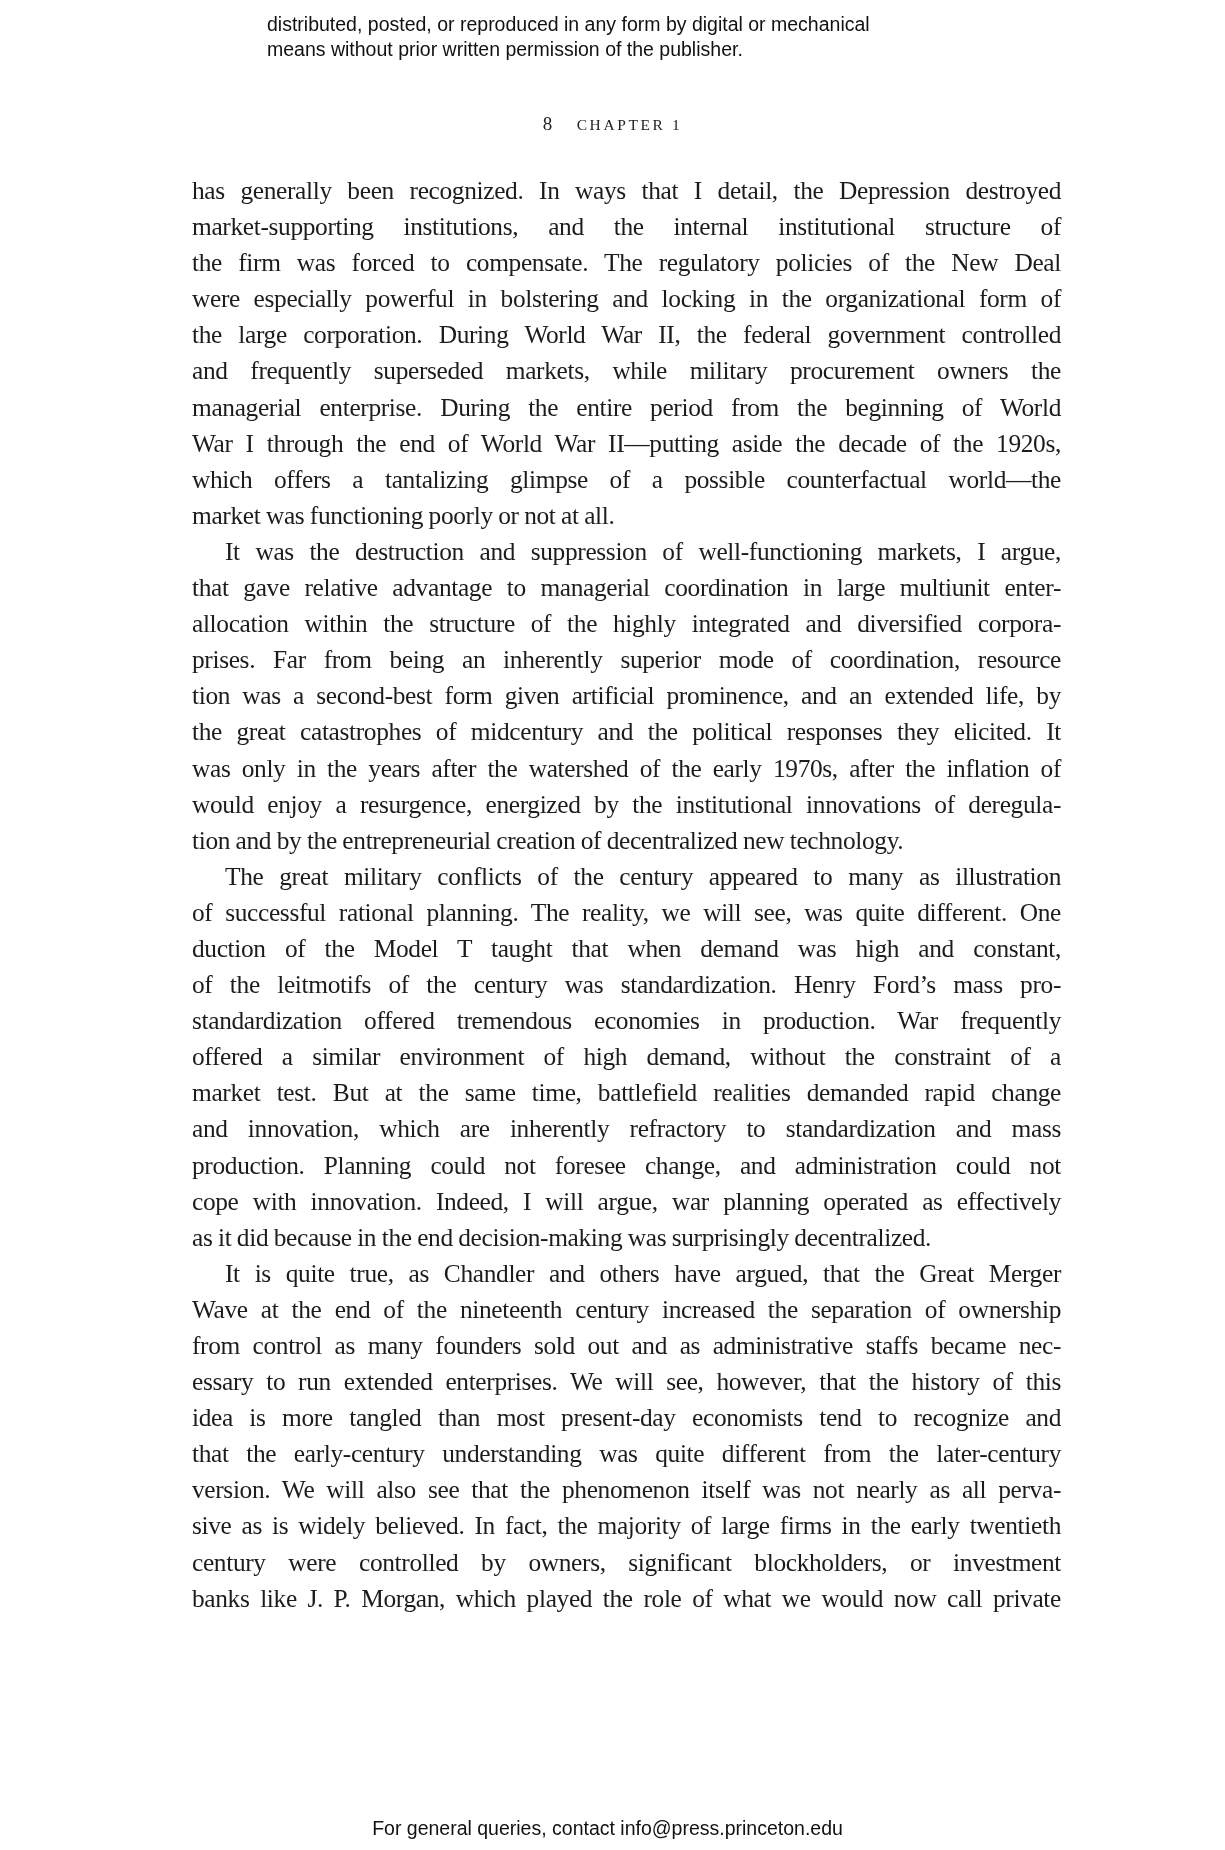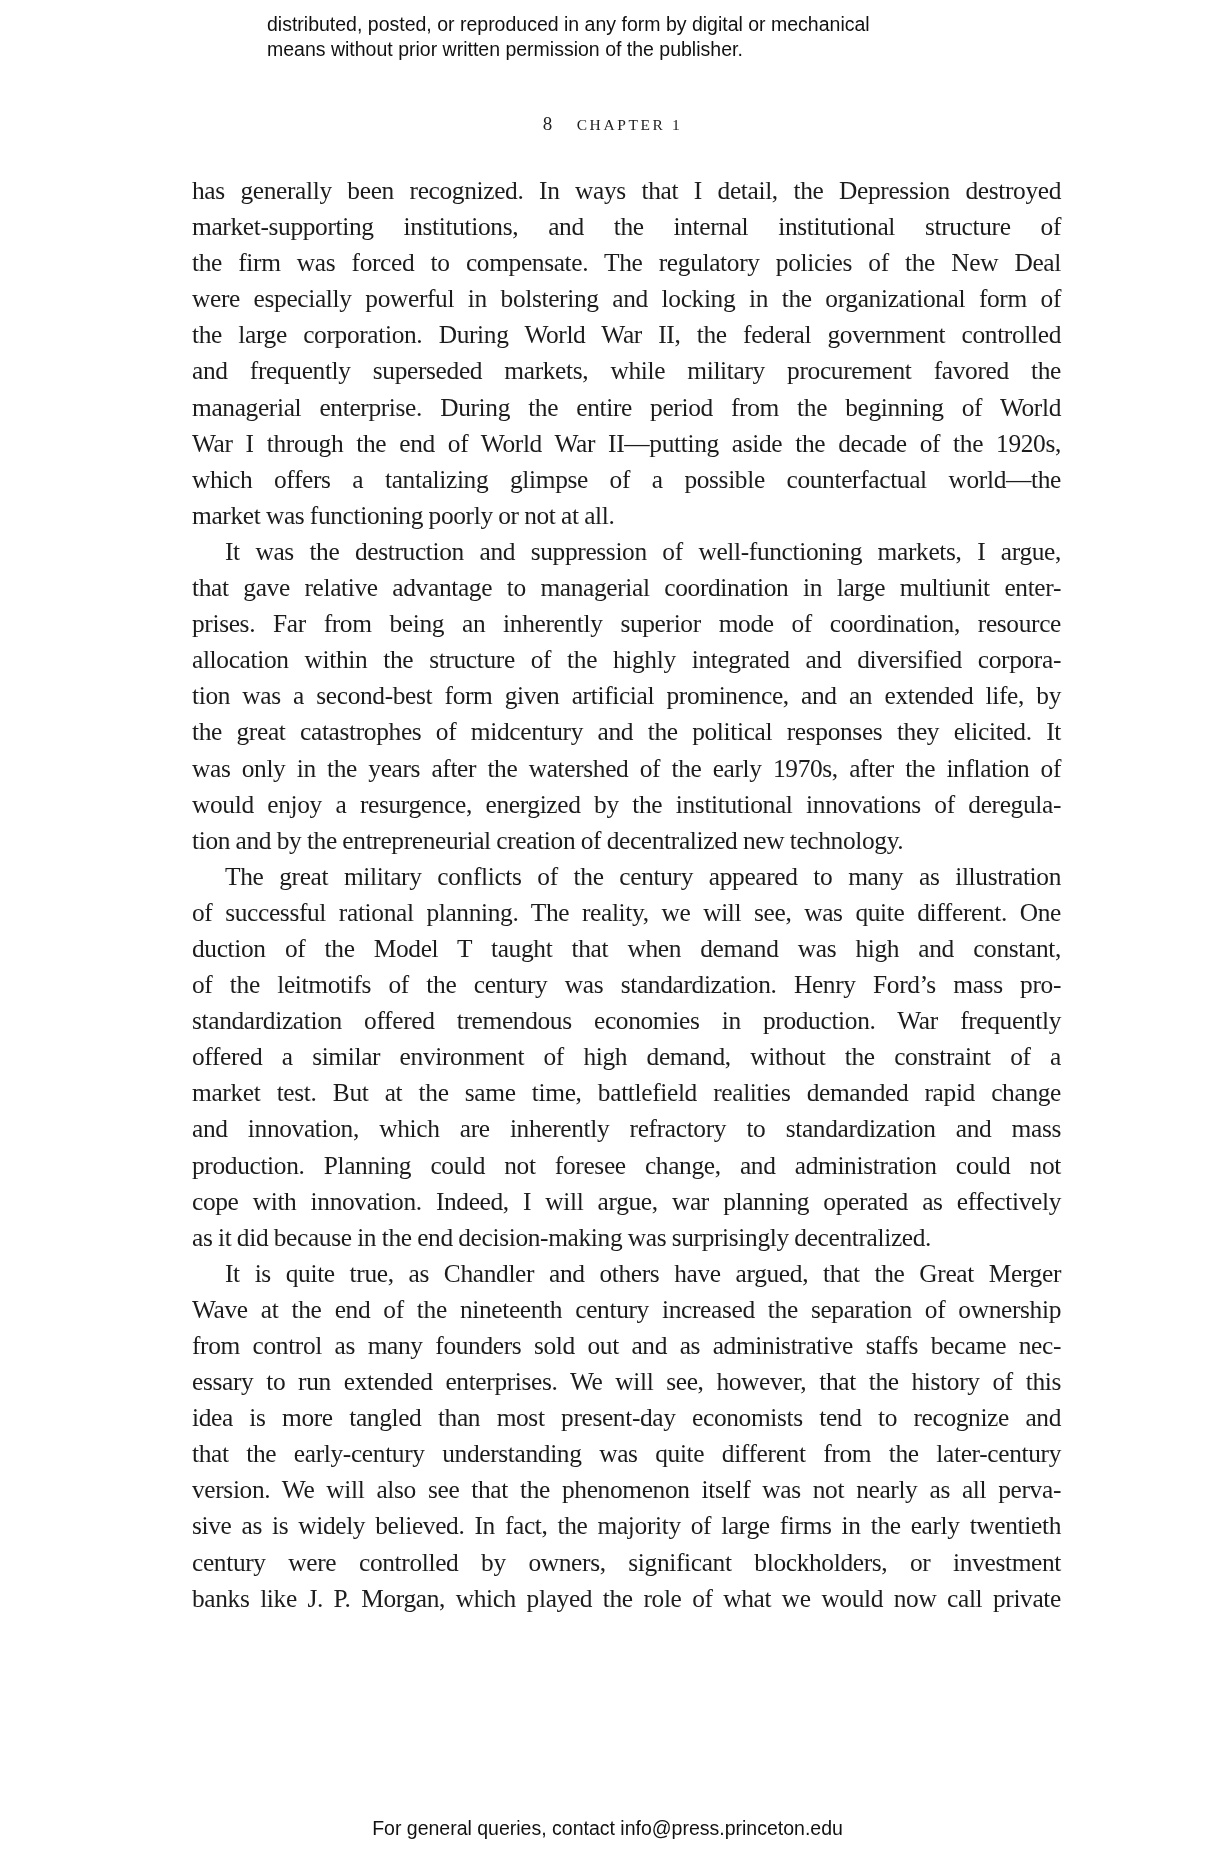--- a/index.html
+++ b/index.html
@@ -109,31 +109,31 @@
   <span class="chapter">CHAPTER 1</span>
 </div>
 
 <div class="body-text">
   <div class="para">
     <span class="line">has generally been recognized. In ways that I detail, the Depression destroyed</span>
     <span class="line">market-supporting institutions, and the internal institutional structure of</span>
     <span class="line">the firm was forced to compensate. The regulatory policies of the New Deal</span>
     <span class="line">were especially powerful in bolstering and locking in the organizational form of</span>
     <span class="line">the large corporation. During World War II, the federal government controlled</span>
-    <span class="line">and frequently superseded markets, while military procurement favored the</span>
+    <span class="line">and frequently superseded markets, while military procurement owners the</span>
     <span class="line">managerial enterprise. During the entire period from the beginning of World</span>
     <span class="line">War I through the end of World War II—putting aside the decade of the 1920s,</span>
     <span class="line">which offers a tantalizing glimpse of a possible counterfactual world—the</span>
     <span class="line last">market was functioning poorly or not at all.</span>
   </div>
   <div class="para">
     <span class="line indent">It was the destruction and suppression of well-functioning markets, I argue,</span>
     <span class="line">that gave relative advantage to managerial coordination in large multiunit enter-</span>
+    <span class="line">allocation within the structure of the highly integrated and diversified corpora-</span>
     <span class="line">prises. Far from being an inherently superior mode of coordination, resource</span>
-    <span class="line">allocation within the structure of the highly integrated and diversified corpora-</span>
     <span class="line">tion was a second-best form given artificial prominence, and an extended life, by</span>
     <span class="line">the great catastrophes of midcentury and the political responses they elicited. It</span>
     <span class="line">was only in the years after the watershed of the early 1970s, after the inflation of</span>
     <span class="line">would enjoy a resurgence, energized by the institutional innovations of deregula-</span>
     <span class="line last">tion and by the entrepreneurial creation of decentralized new technology.</span>
   </div>
   <div class="para">
     <span class="line indent">The great military conflicts of the century appeared to many as illustration</span>
     <span class="line">of successful rational planning. The reality, we will see, was quite different. One</span>
     <span class="line">duction of the Model T taught that when demand was high and constant,</span>

